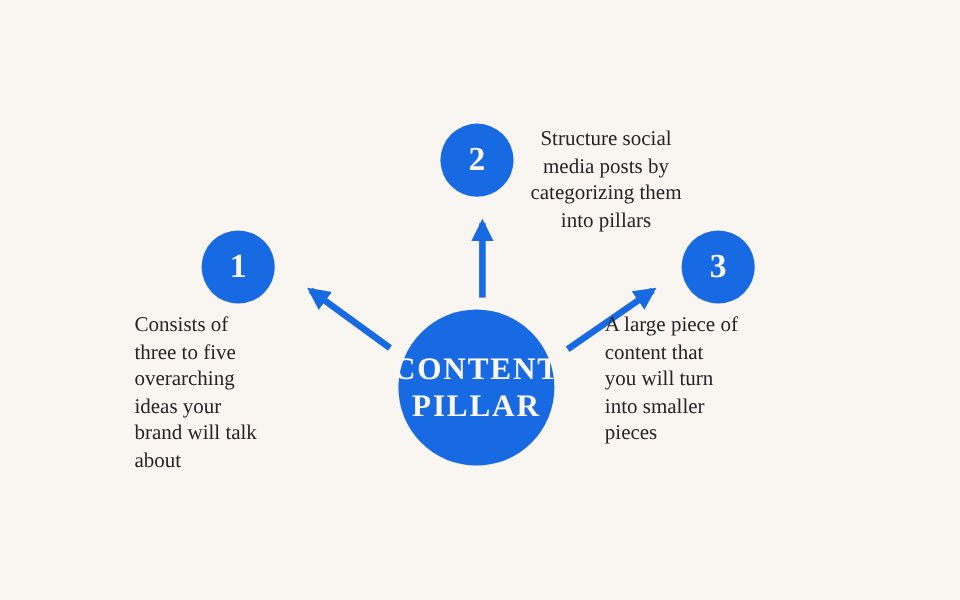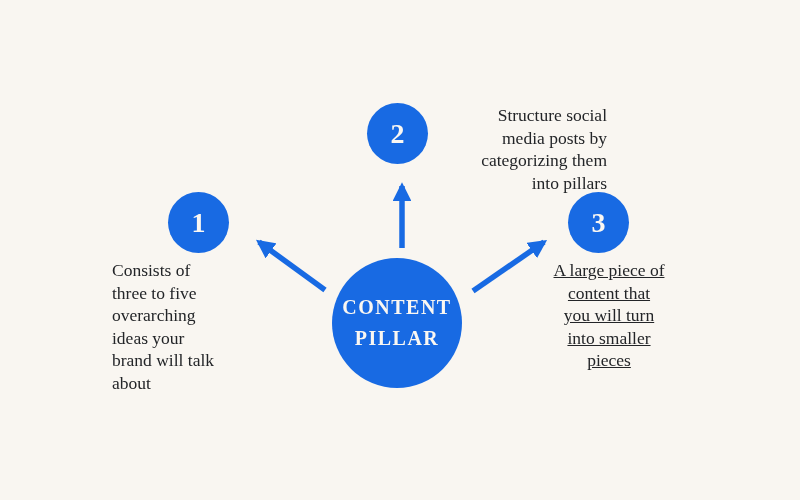--- a/index.html
+++ b/index.html
@@ -46,48 +46,46 @@
     height: 61px;
     font-size: 28px;
     font-weight: 700;
   }
   .node-circle-1 { left: 168px; top: 192px; }
   .node-circle-2 { left: 367px; top: 103px; }
   .node-circle-3 { left: 568px; top: 192px; }
   .center-circle {
     left: 332px; top: 258px;
     width: 130px; height: 130px;
-    font-size: 20px;
+    font-size: 26px;
     font-weight: 700;
     letter-spacing: 1.5px;
     line-height: 31px;
     text-align: center;
     white-space: pre-line;
   }
   .node-text {
     position: absolute;
     color: var(--text-color);
     font-size: 17.5px;
     line-height: 22.5px;
     white-space: pre-line;
   }
   .node-text-1 {
     left: 112px; top: 259px;
     width: 170px;
   }
   .node-text-2 {
-    left: 437px; top: 104px;
+    left: 420px; top: 104px;
     width: 170px;
-    text-align: right;
+    text-align: center;
   }
   .node-text-3 {
-    left: 524px; top: 259px;
+    left: 504px; top: 259px;
     width: 170px;
-    text-align: center;
-    text-decoration: underline;
   }
 </style>
 </head>
 <body>
 
 <div class="canvas">
 
   <svg class="arrows-layer" viewBox="0 0 800 500" xmlns="http://www.w3.org/2000/svg" aria-hidden="true">
     <defs>
       <marker id="arrowhead" viewBox="0 0 10 10" refX="8" refY="5" markerWidth="3.4" markerHeight="3.4" orient="auto">

